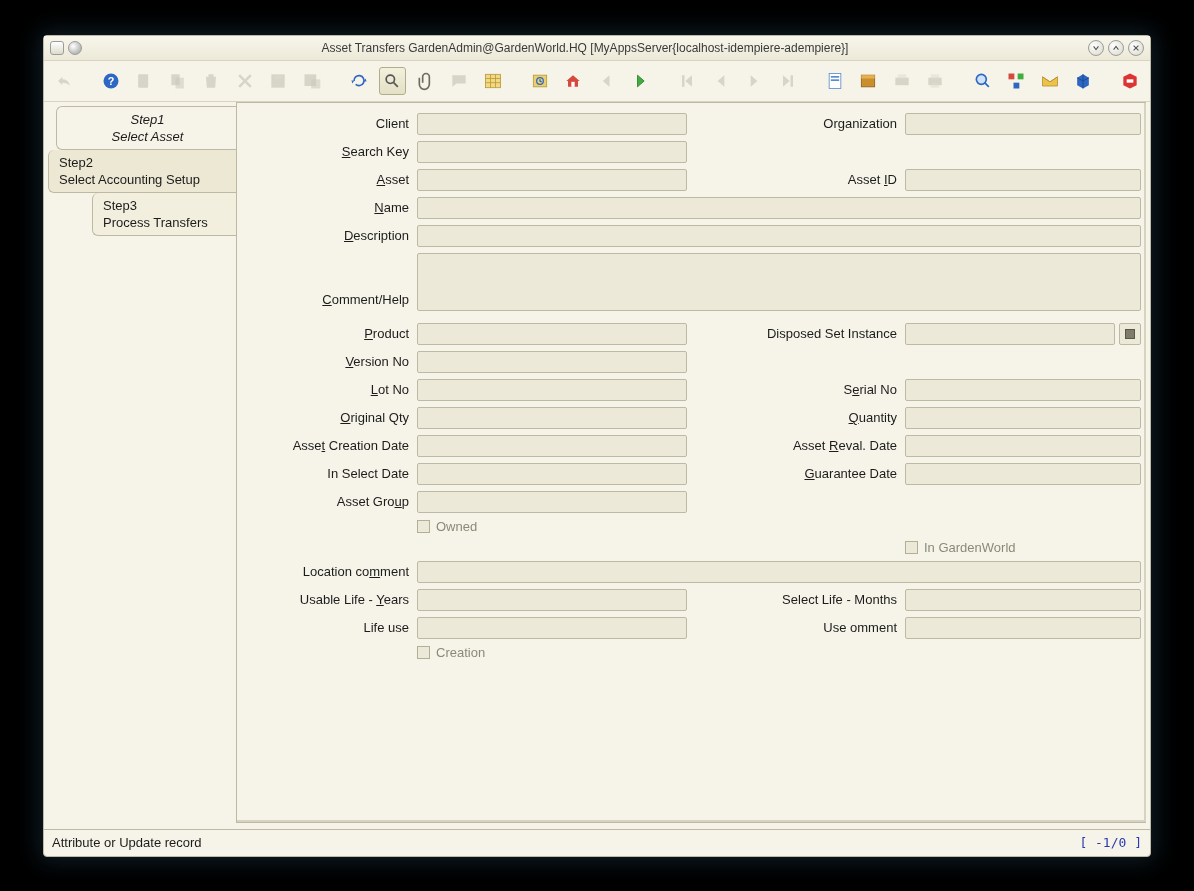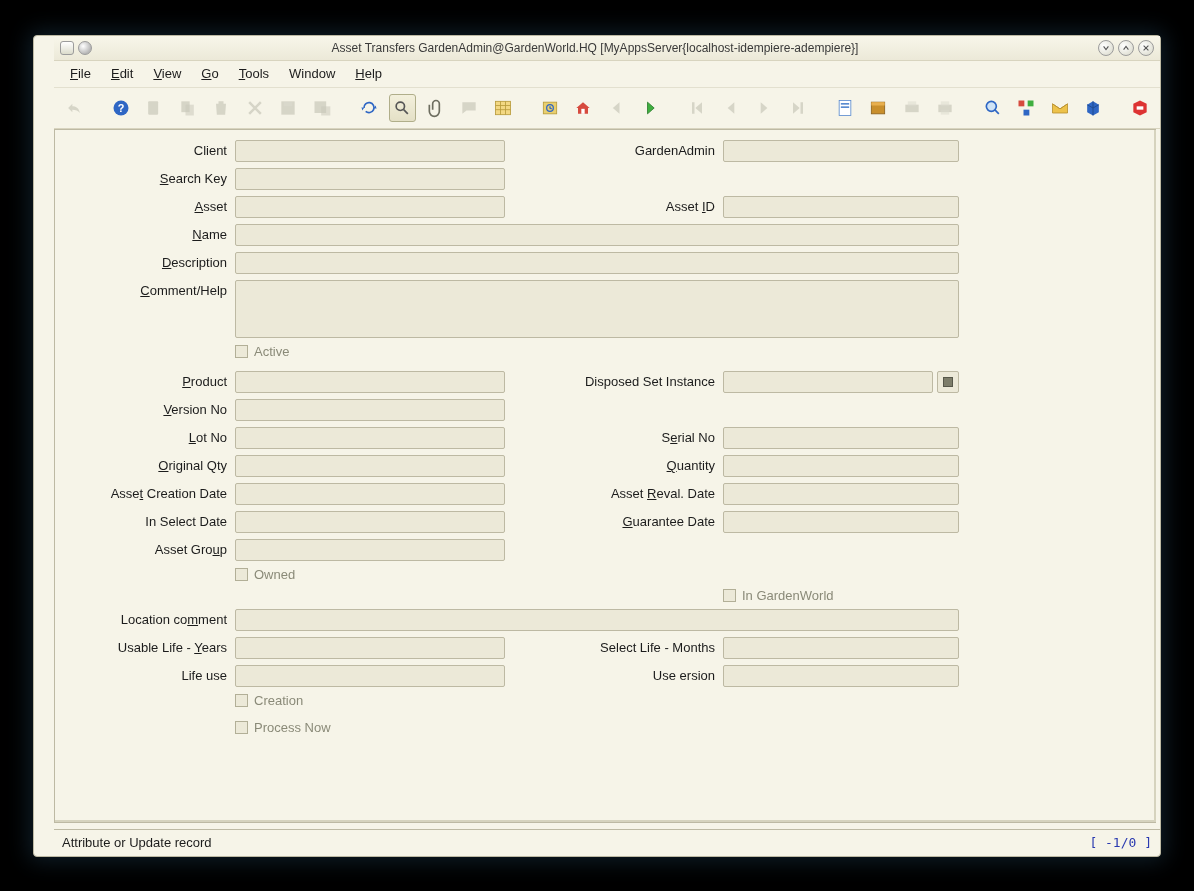--- a/index.html
+++ b/index.html
@@ -15,21 +15,21 @@
     background:radial-gradient(closest-side,#1d4a63 0%,#000 75%);
     border-radius:10px;
   }
   .window{
     width:1106px;
     height:820px;
     background:#F6F4E8;
     border:1px solid #bdb9a3;
     border-radius:4px;
     box-shadow:0 0 22px 4px rgba(60,120,160,.25);
-    display:flex;flex-direction:column;padding-left:20px;
+    display:flex;flex-direction:column;
   }
   
   .titlebar{
     height:24px;
     background:linear-gradient(#f8f6ea,#ece9d8);
     border-bottom:1px solid #d8d4bf;
     display:flex;align-items:center;
     padding:0 6px;
     font-size:12px;color:#3a3a3a;
     position:relative;
@@ -162,29 +162,20 @@
             </svg>
           </span>
       <span class="wc">
             <svg viewBox="0 0 10 10">
               <path d="M2 2l6 6M8 2l-6 6" stroke="#555" stroke-width="1.4"></path>
             </svg>
           </span>
     </div>
   </div>
 
-  <div class="menubar">
-    <div class="menu-item"><span class="mn">F</span><span>ile</span></div>
-    <div class="menu-item"><span class="mn">E</span>dit</div>
-    <div class="menu-item"><span class="mn">V</span>iew</div>
-    <div class="menu-item"><span class="mn">G</span>o</div>
-    <div class="menu-item"><span class="mn">T</span>ools</div>
-    <div class="menu-item"><span>Window</span></div>
-    <div class="menu-item"><span class="mn">H</span>elp</div>
-  </div>
 
   <div class="toolbar">
     <span class="tbtn dimmed">
           <svg viewBox="0 0 24 24">
             <path d="M10 7l-5 5 5 5v-3c4 0 7 1 9 4-1-6-5-8-9-8V7z" fill="#8c8c7c"></path>
           </svg>
         </span>
     <span class="sep"></span>
     <span class="tbtn">
           <svg viewBox="0 0 24 24">
@@ -357,53 +348,63 @@
     <span class="sep"></span>
     <span class="tbtn">
           <svg viewBox="0 0 24 24">
             <polygon points="12,3 20,7 20,17 12,21 4,17 4,7" fill="#d33"></polygon>
             <rect x="8" y="10" width="8" height="4" fill="#fff"></rect>
           </svg>
         </span>
   </div>
 
   <div class="workarea">
+    <div class="steps">
+      <div class="step-tab step1 active">
+        <div class="s-title">Step1</div>
+        <div class="s-sub">Select Asset</div>
+      </div>
+      <div class="step-tab step2">
+        <div class="s-title">Step2</div>
+        <div class="s-sub">Select Accounting Setup</div>
+      </div>
+      <div class="step-tab step3">
+        <div class="s-title">Step3</div>
+        <div class="s-sub">Process Transfers</div>
+      </div>
+    </div>
 
     <div class="formpanel">
       <div class="form">
 
         <div class="lbl">Client</div>
         <div class="field"></div>
-        <div class="lbl">GardenAdmin</div>
+        <div class="lbl">Organization</div>
         <div class="field" style="grid-column:4/span 2"></div>
 
         <div class="lbl"><span class="mn">S</span>earch Key</div>
         <div class="field"></div>
         <div></div>
             <div style="grid-column:4/span 2"></div>
 
         <div class="lbl"><span class="mn">A</span>sset</div>
         <div class="field"></div>
         <div class="lbl">Asset <span class="mn">I</span>D</div>
         <div class="field" style="grid-column:4/span 2"></div>
 
         <div class="lbl"><span class="mn">N</span>ame</div>
         <div class="field full"></div>
 
         <div class="lbl"><span class="mn">D</span>escription</div>
         <div class="field full"></div>
 
-        <div class="lbl" style="align-self:flex-start;padding-top:3px;"><span class="mn">C</span>omment/Help</div>
+        <div class="lbl" style="align-self:flex-start;padding-top:3px;margin-top:36px;"><span class="mn">C</span>omment/Help</div>
         <div class="field full tall"></div>
 
         <div></div>
-        <div class="chk-row">
-          <span class="checkbox"></span>
-          <span class="lbl disabled" style="text-align:left;">Active</span>
-        </div>
         <div></div>
             <div style="grid-column:4/span 2"></div>
 
         <div class="lbl"><span class="mn">P</span>roduct</div>
         <div class="field"></div>
         <div class="lbl">Disposed Set Instance</div>
         <div class="field"></div>
         <div class="picker">
               <span class="dot"></span>
             </div>
@@ -452,36 +453,32 @@
         <div class="lbl">Location co<span class="mn">m</span>ment</div>
         <div class="field full"></div>
 
         <div class="lbl">Usable Life - <span class="mn">Y</span>ears</div>
         <div class="field"></div>
         <div class="lbl">Select Life - Months</div>
         <div class="field" style="grid-column:4/span 2"></div>
 
         <div class="lbl">Life use</div>
         <div class="field"></div>
-        <div class="lbl">Use ersion</div>
+        <div class="lbl">Use omment</div>
         <div class="field" style="grid-column:4/span 2"></div>
 
         <div></div>
         <div class="chk-row">
           <span class="checkbox"></span>
           <span class="lbl disabled" style="text-align:left;">Creation</span>
         </div>
         <div></div>
             <div style="grid-column:4/span 2"></div>
 
         <div></div>
-        <div class="chk-row">
-          <span class="checkbox"></span>
-          <span class="lbl disabled" style="text-align:left;">Process Now</span>
-        </div>
         <div></div>
             <div style="grid-column:4/span 2"></div>
 
       </div>
       <div class="inner-border"></div>
     </div>
   </div>
 
   <div class="status">
     <span>Attribute or Update record</span>

